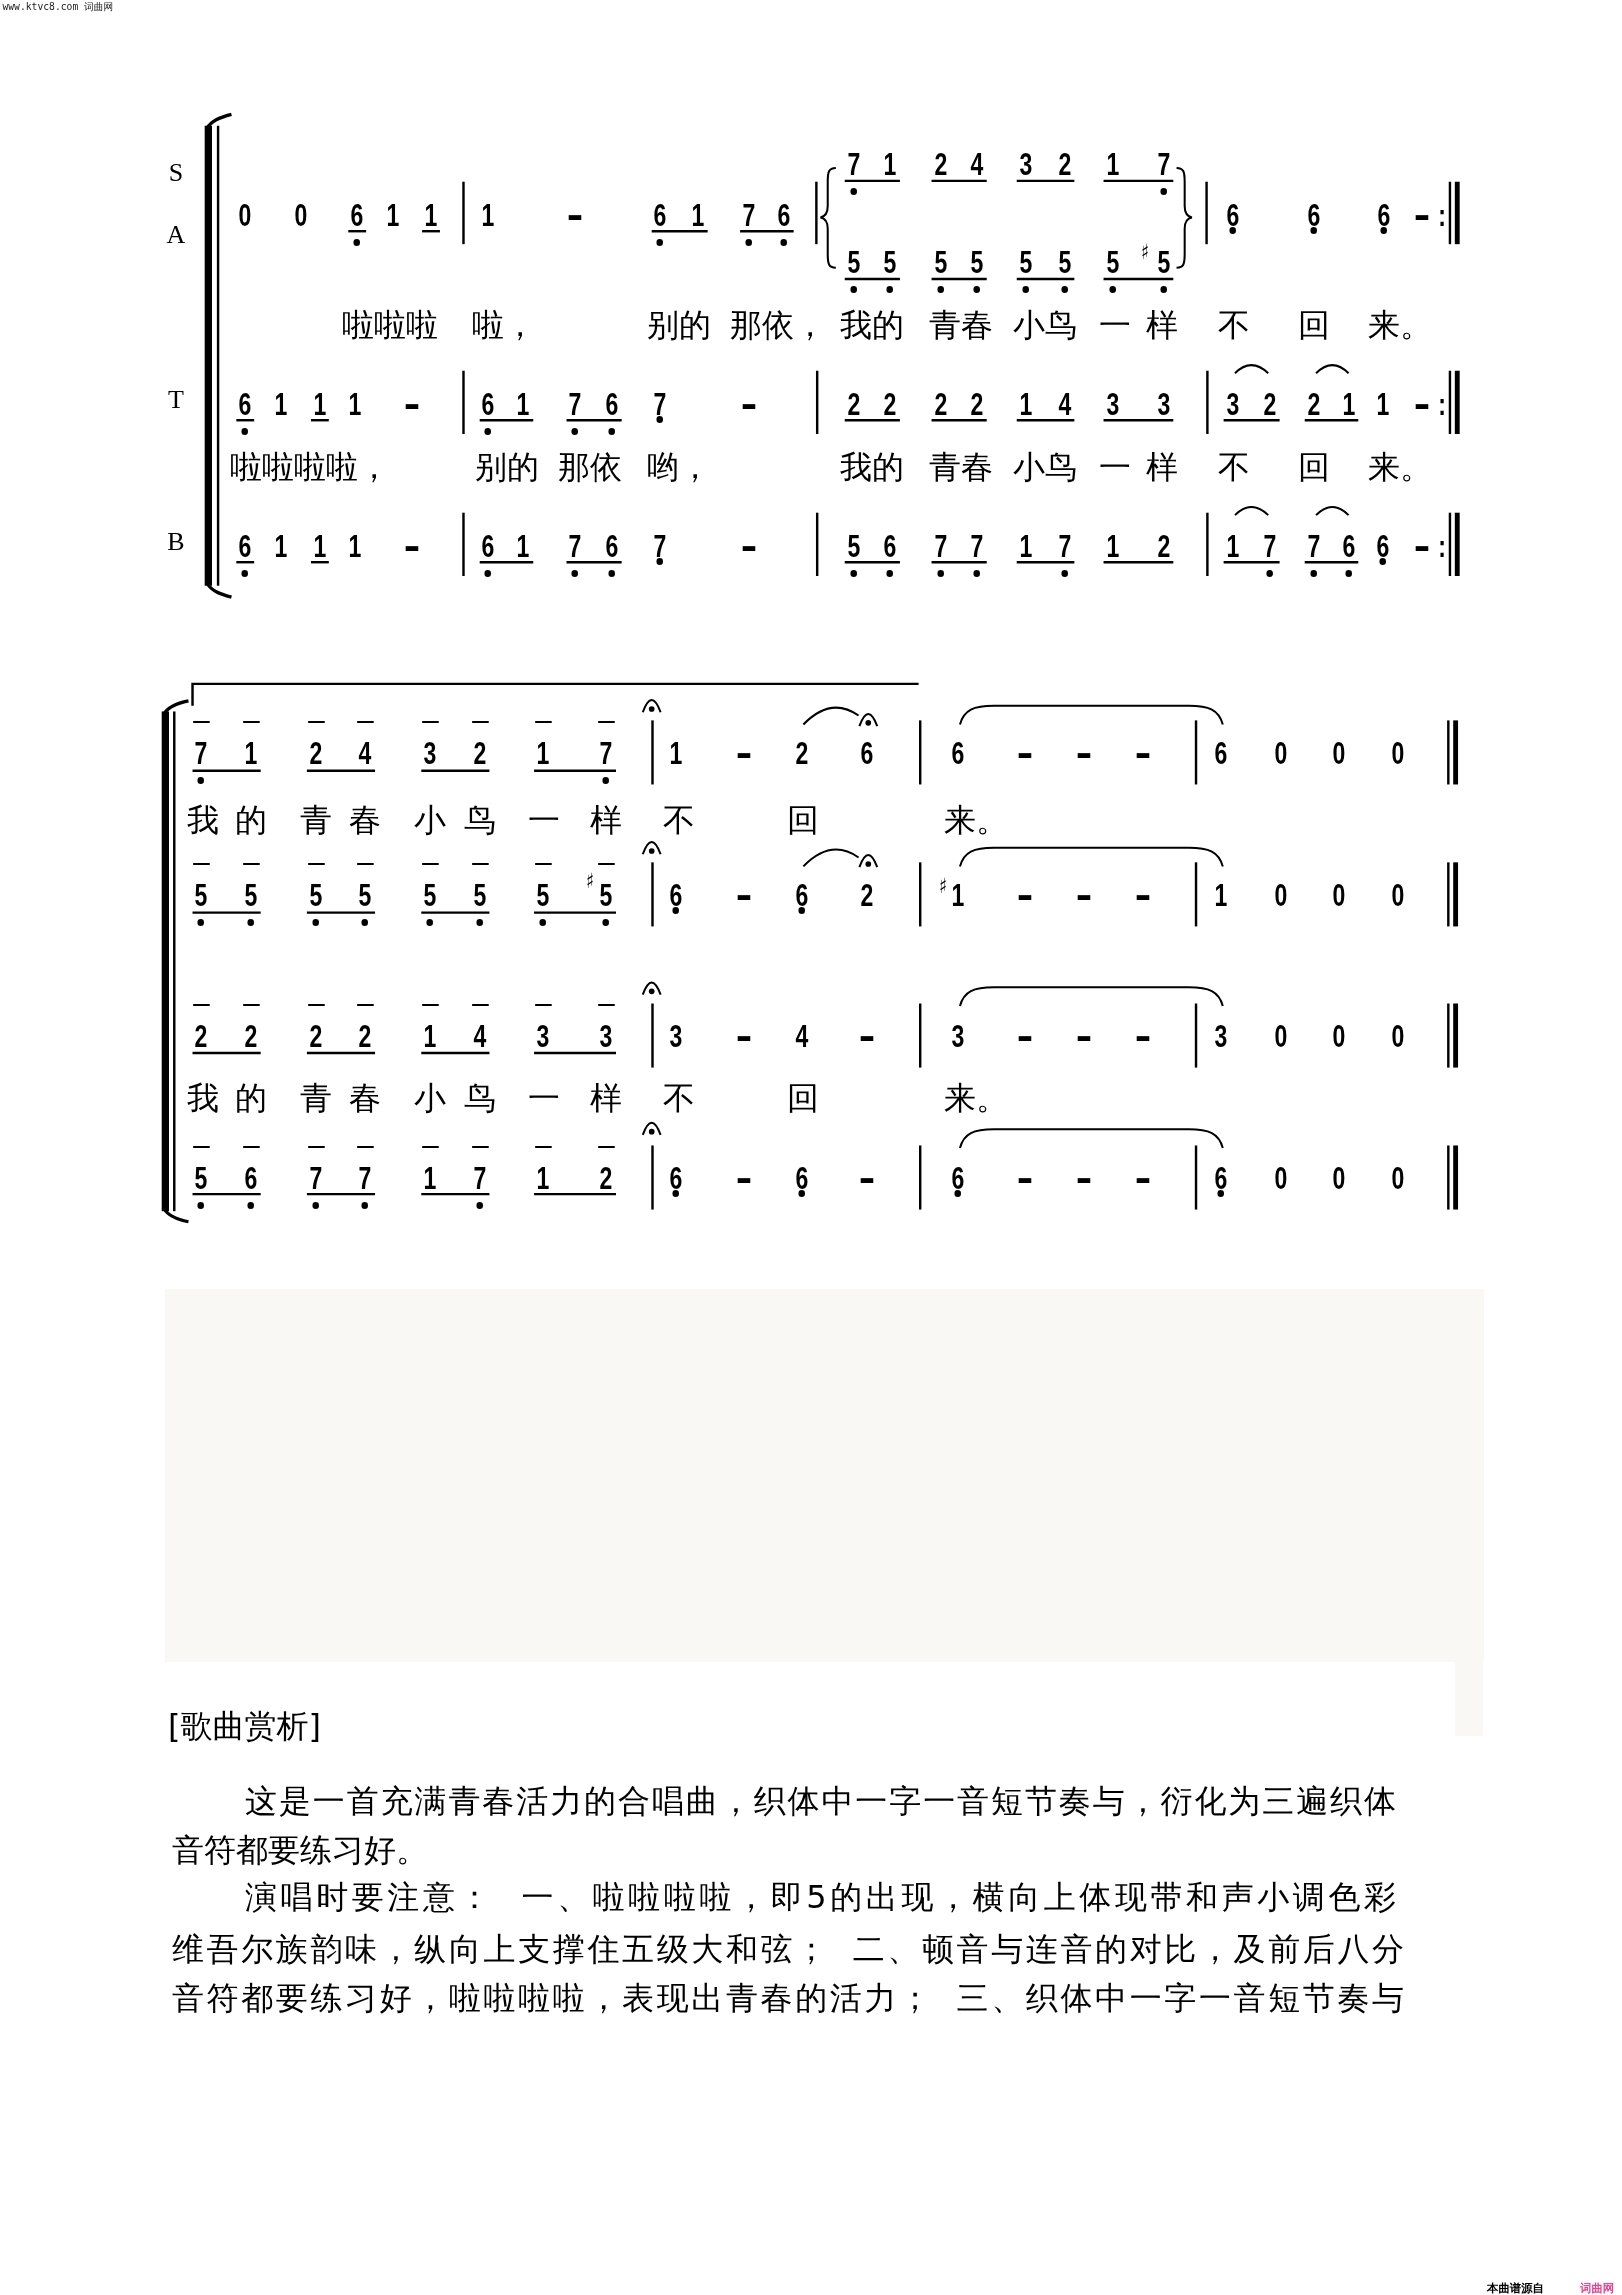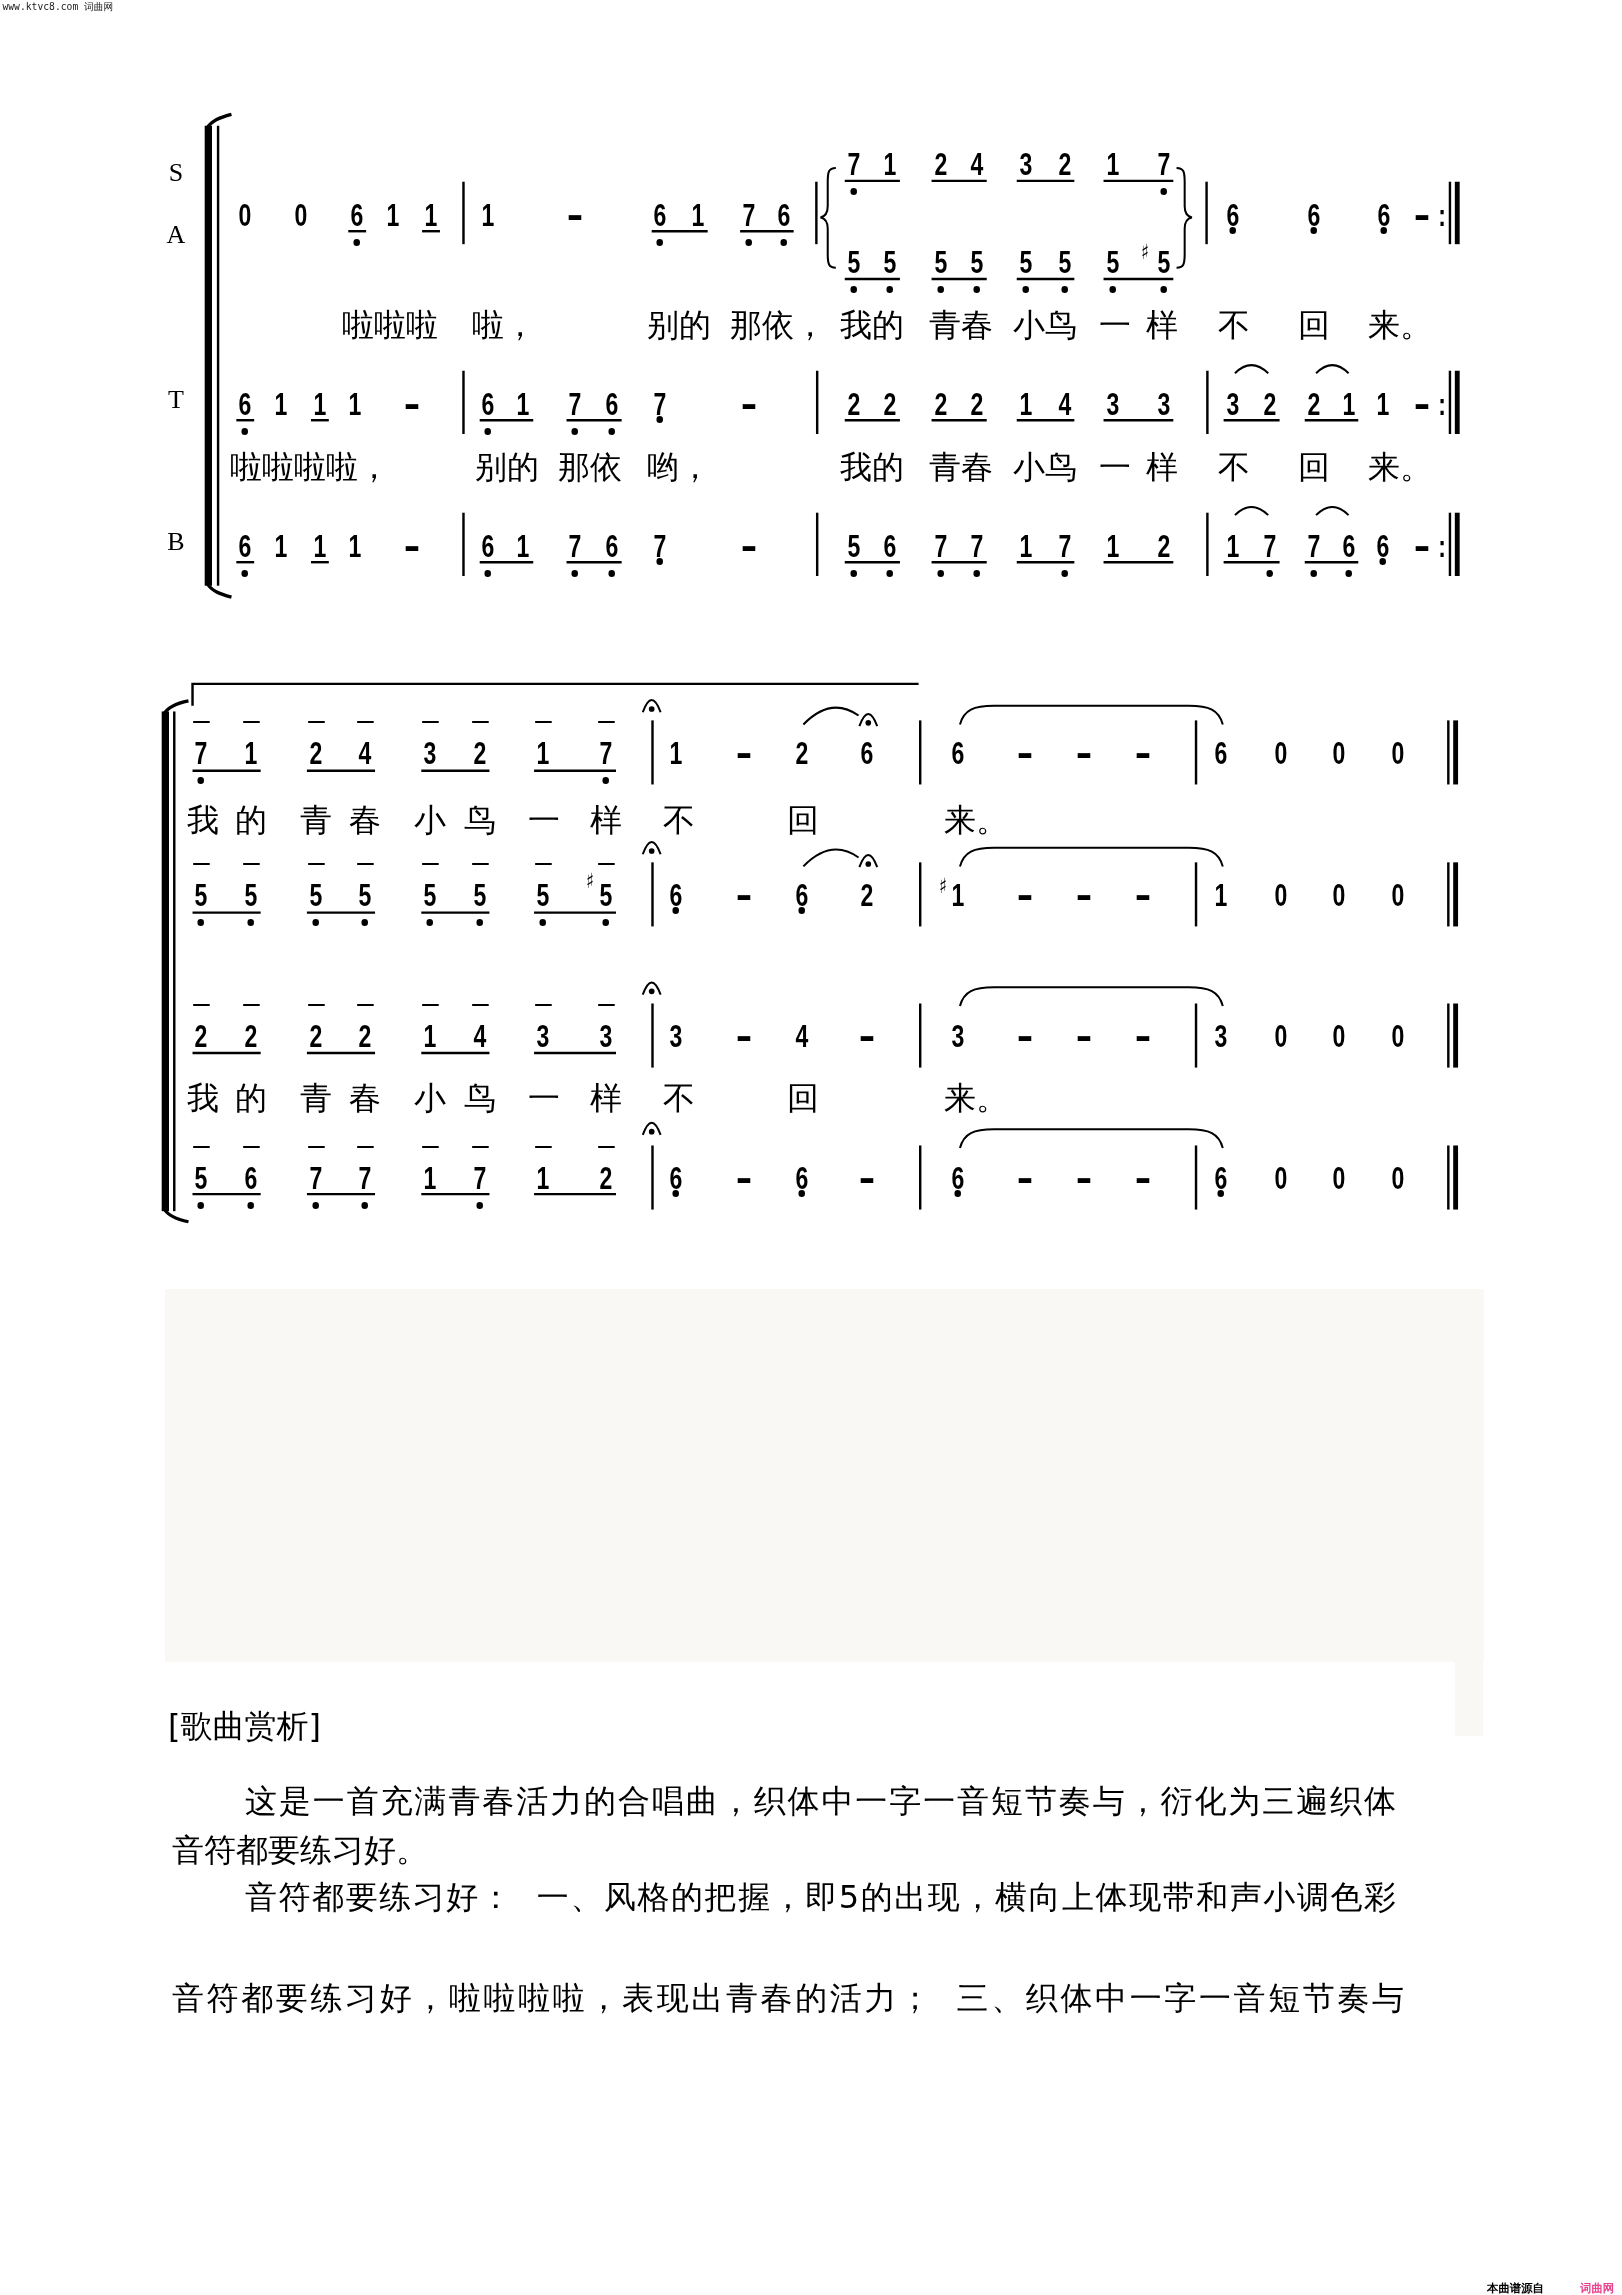--- a/index.html
+++ b/index.html
@@ -449,20 +449,21 @@
     <span class="n" style="left:1339px">0</span>
     <span class="n" style="left:1398px">0</span>
   </div>
 
   <div class="gray" style="left:165px;top:1289px;width:1319px;height:373px"></div>
   <div class="gray" style="left:1455px;top:1660px;width:28px;height:76px"></div>
 
   <div class="heading">[歌曲赏析]</div>
   <div class="pl j" style="left:245px;top:1777px;width:1151px">这是一首充满青春活力的合唱曲，织体中一字一音短节奏与，衍化为三遍织体</div>
   <div class="pl" style="left:172px;top:1826px">音符都要练习好。</div>
-  <div class="pl j" style="left:245px;top:1873px;width:1151px">音符都要练习好：  一、风格的把握，即5的出现，横向上体现带和声小调色彩</div>
+  <div class="pl j" style="left:245px;top:1873px;width:1151px">演唱时要注意：  一、啦啦啦啦，即5的出现，横向上体现带和声小调色彩</div>
+  <div class="pl j" style="left:172px;top:1925px;width:1232px">维吾尔族韵味，纵向上支撑住五级大和弦；  二、顿音与连音的对比，及前后八分</div>
   <div class="pl j" style="left:172px;top:1974px;width:1232px">音符都要练习好，啦啦啦啦，表现出青春的活力；  三、织体中一字一音短节奏与</div>
 
   <span class="foot" style="left:1487px">本曲谱源自</span>
   <span class="foot site" style="left:1580px">词曲网</span>
 
 </div>
 
 
 </body></html>

